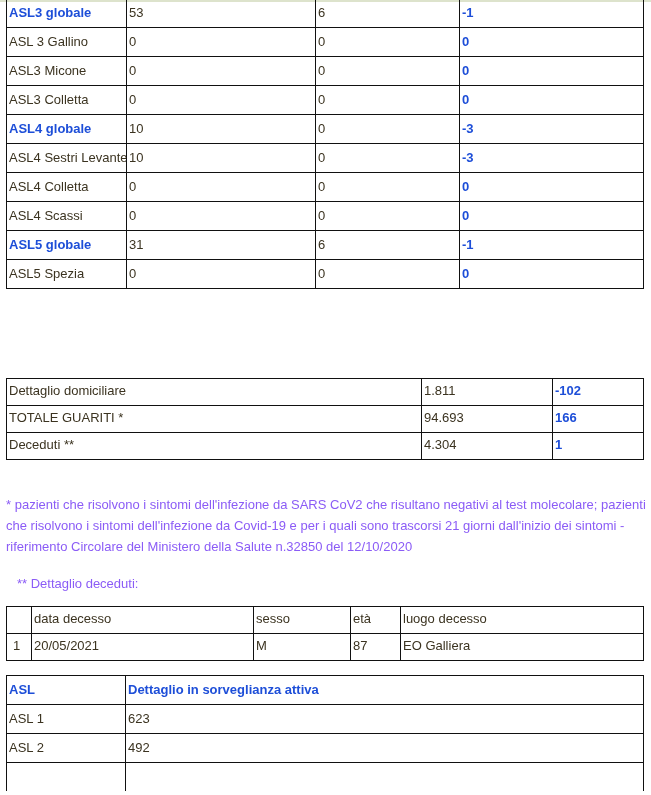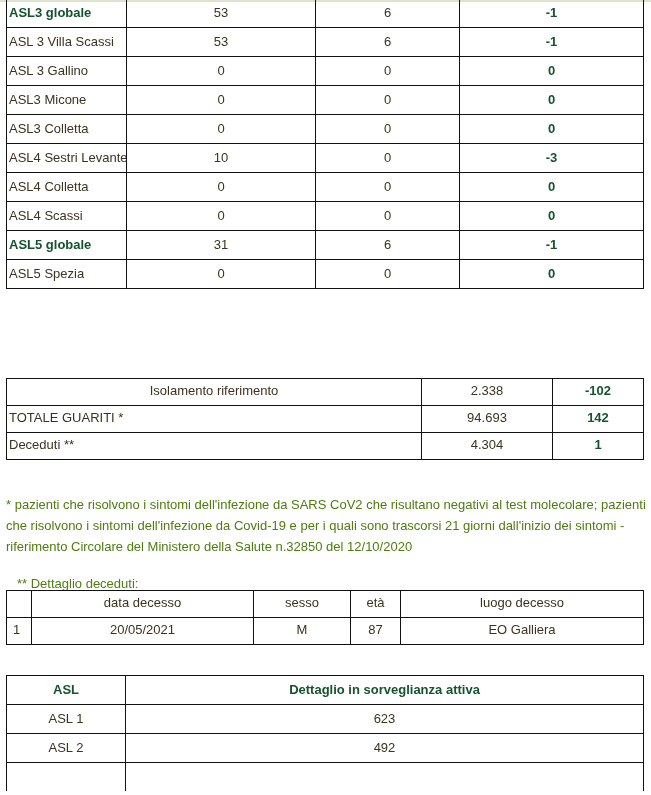--- a/index.html
+++ b/index.html
@@ -26,41 +26,41 @@
     border: 1px solid #111;
     padding: 0 2px;
     vertical-align: top;
     font-size: 13px;
     line-height: 15px;
     font-weight: normal;
     color: #3b3320;
     overflow: hidden;
     white-space: nowrap;
   }
-  .b { font-weight: bold; color: #14532d; }
-  .c { text-align: center; }
+  .b { font-weight: bold; color: #1d4ed8; }
+  .c { text-align: left; }
   .l { text-align: left; }
 
   
   #t-hosp { left: 6px; top: -2px; width: 637px; }
   #t-hosp td { height: 22px; padding-top: 6px; }
 
   
   #t-tot { left: 6px; top: 378px; width: 637px; }
   #t-tot td { height: 22px; padding-top: 4px; }
 
   .note {
     position: absolute; left: 6px; width: 640px;
-    font-size: 13px; line-height: 21px; color: #4d7c0f;
+    font-size: 13px; line-height: 21px; color: #8b5cf6;
   }
   #note1 { top: 494px; }
   #note2 { top: 562px; }
 
   
-  #t-dec { left: 6px; top: 590px; width: 637px; padding-left: 8px; }
+  #t-dec { left: 6px; top: 606px; width: 637px; padding-left: 8px; }
   #t-dec td { height: 22px; padding-top: 4px; }
 
   
   #t-sorv { left: 6px; top: 675px; width: 637px; }
   #t-sorv td { height: 22px; padding-top: 6px; }
   #t-sorv tr.last td { border-bottom: none; }
 </style>
 </head>
 <body>
 
@@ -74,42 +74,42 @@
       <col style="width:184px">
   </colgroup>
   <tbody id="hosp-body">
       <tr>
         <td class="l b">ASL3 globale</td>
         <td class="c">53</td>
         <td class="c">6</td>
         <td class="c b">-1</td>
       </tr>
       <tr>
-        <td class="l">ASL 3 Villa Scassi</td>
-        <td class="c">53</td>
-        <td class="c">6</td>
-        <td class="c b">-1</td>
-      </tr>
-      <tr>
         <td class="l">ASL 3 Gallino</td>
         <td class="c">0</td>
         <td class="c">0</td>
         <td class="c b">0</td>
       </tr>
       <tr>
         <td class="l">ASL3 Micone</td>
         <td class="c">0</td>
         <td class="c">0</td>
         <td class="c b">0</td>
       </tr>
       <tr>
         <td class="l">ASL3 Colletta</td>
         <td class="c">0</td>
         <td class="c">0</td>
         <td class="c b">0</td>
+      </tr>
+      <tr>
+        <td class="l b">ASL4 globale</td>
+        <td class="c">10</td>
+        <td class="c">0</td>
+        <td class="c b">-3</td>
       </tr>
       <tr>
         <td class="l">ASL4 Sestri Levante</td>
         <td class="c">10</td>
         <td class="c">0</td>
         <td class="c b">-3</td>
       </tr>
       <tr>
         <td class="l">ASL4 Colletta</td>
         <td class="c">0</td>
@@ -138,28 +138,28 @@
 </table>
 
 <table id="t-tot">
   <colgroup>
     <col style="width:415px">
       <col style="width:131px">
       <col style="width:91px">
   </colgroup>
   <tbody>
     <tr>
-      <td class="c">Isolamento riferimento</td>
-      <td class="c">2.338</td>
+      <td class="c">Dettaglio domiciliare</td>
+      <td class="c">1.811</td>
       <td class="c b">-102</td>
     </tr>
     <tr>
       <td class="l">TOTALE GUARITI *</td>
       <td class="c">94.693</td>
-      <td class="c b">142</td>
+      <td class="c b">166</td>
     </tr>
     <tr>
       <td class="l">Deceduti **</td>
       <td class="c">4.304</td>
       <td class="c b">1</td>
     </tr>
   </tbody>
 </table>
 
 <p class="note" id="note1" style="margin:0">* pazienti che risolvono i sintomi dell'infezione da SARS CoV2 che risultano negativi al test molecolare; pazienti che risolvono i sintomi dell'infezione da Covid-19 e per i quali sono trascorsi 21 giorni dall'inizio dei sintomi - riferimento Circolare del Ministero della Salute n.32850 del 12/10/2020</p>

